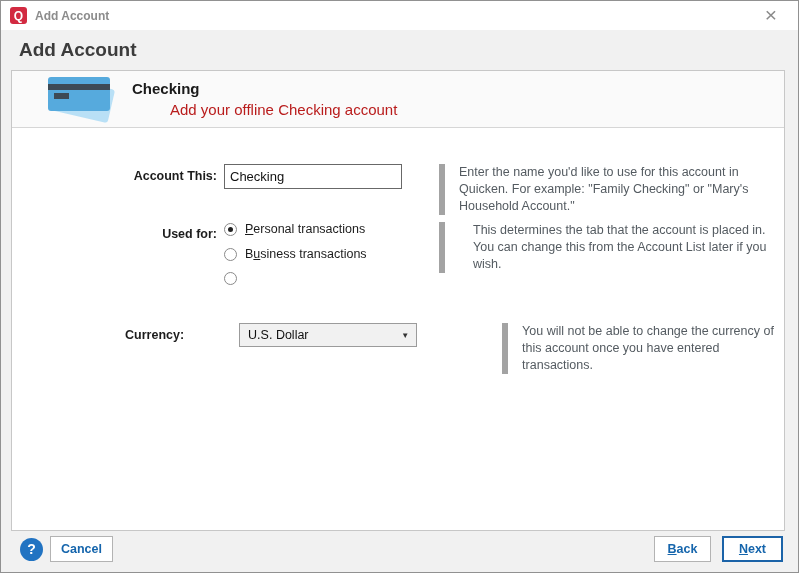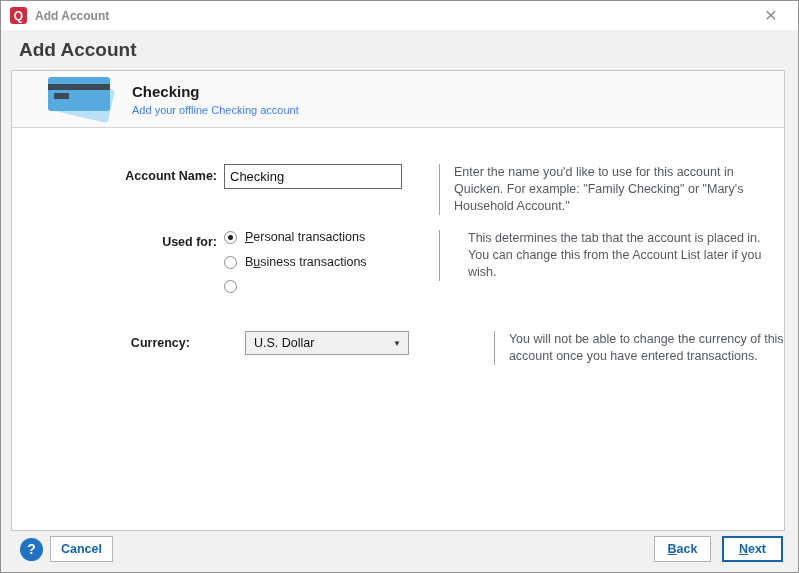--- a/index.html
+++ b/index.html
@@ -48,62 +48,62 @@
   }
   .panel-header {
     height: 57px; background: #fafafa;
     border-bottom: 1px solid #d6d6d6;
     display: flex; align-items: center;
     padding-left: 26px;
   }
   .card-icon { width: 80px; height: 48px; flex: 0 0 auto; }
   .panel-titles { margin-left: 14px; }
   .panel-title { font-size: 15px; font-weight: bold; color: #1a1a1a; }
-  .panel-subtitle { font-size: 11px; color: #3b82f6; margin-top: 4px; }
+  .panel-subtitle { font-size: 15px; color: #b91c1c; margin-top: 4px; margin-left: 38px; }
 
   
   .form { padding-top: 36px; }
   .form-row { display: flex; align-items: flex-start; }
   .col-label {
     width: 205px; text-align: right;
     font-size: 12.5px; font-weight: bold; color: #1c1c1c;
     padding-top: 5px;
   }
   .col-control { width: 178px; margin-left: 7px; }
   .col-help {
     margin-left: 37px; width: 332px;
-    border-left: 1px solid #a3a3a3; padding-left: 14px;
+    border-left: 6px solid #a3a3a3; padding-left: 14px;
     font-size: 12.5px; color: #545b61; line-height: 17px;
   }
 
   .text-input {
     width: 178px; height: 25px;
     border: 1px solid #686868; background: #fff;
     font-family: "Liberation Sans", sans-serif;
     font-size: 13px; color: #111; padding: 2px 5px;
   }
 
-  .row-used-for { margin-top: 15px; }
+  .row-used-for { margin-top: 7px; }
   .radio-row { display: flex; align-items: center; margin-bottom: 11px; cursor: default; }
   .radio {
     width: 13px; height: 13px; border-radius: 50%;
     border: 1px solid #8a8a8a; background: #fff;
     position: relative; flex: 0 0 auto;
   }
   .radio.selected::after {
     content: ""; position: absolute; left: 3px; top: 3px;
     width: 5px; height: 5px; border-radius: 50%; background: #222;
   }
   .radio-label { margin-left: 8px; font-size: 12.5px; color: #1c1c1c; white-space: nowrap; }
   .col-control.radios { width: 230px; text-align: center; }
   .row-used-for .col-help { margin-left: -15px; padding-left: 28px; }
 
   .row-currency { margin-top: 27px; gap: 48px; }
   .dropdown {
-    width: 164px; height: 24px;
+    width: 178px; height: 24px;
     background: #f1f1f1; border: 1px solid #9b9b9b;
     display: flex; align-items: center; justify-content: space-between;
     padding: 0 7px 0 8px; font-size: 12.5px; color: #111;
     cursor: default;
   }
   .caret { font-size: 8px; color: #333; }
 
   .accel { text-decoration: underline; }
 
   
@@ -155,21 +155,21 @@
       </svg>
       <div class="panel-titles">
         <div class="panel-title">Checking</div>
         <div class="panel-subtitle">Add your offline Checking account</div>
       </div>
     </div>
 
     <div class="form">
 
       <div class="form-row">
-        <div class="col-label">Account Name:</div>
+        <div class="col-label">Account This:</div>
         <div class="col-control">
           <input class="text-input" type="text" value="Checking" style="">
         </div>
         <div class="col-help">Enter the name you'd like to use for this account in Quicken. For example: "Family Checking" or "Mary's Household Account."</div>
       </div>
 
       <div class="form-row row-used-for">
         <div class="col-label">Used for:</div>
         <div class="col-control radios">
 

